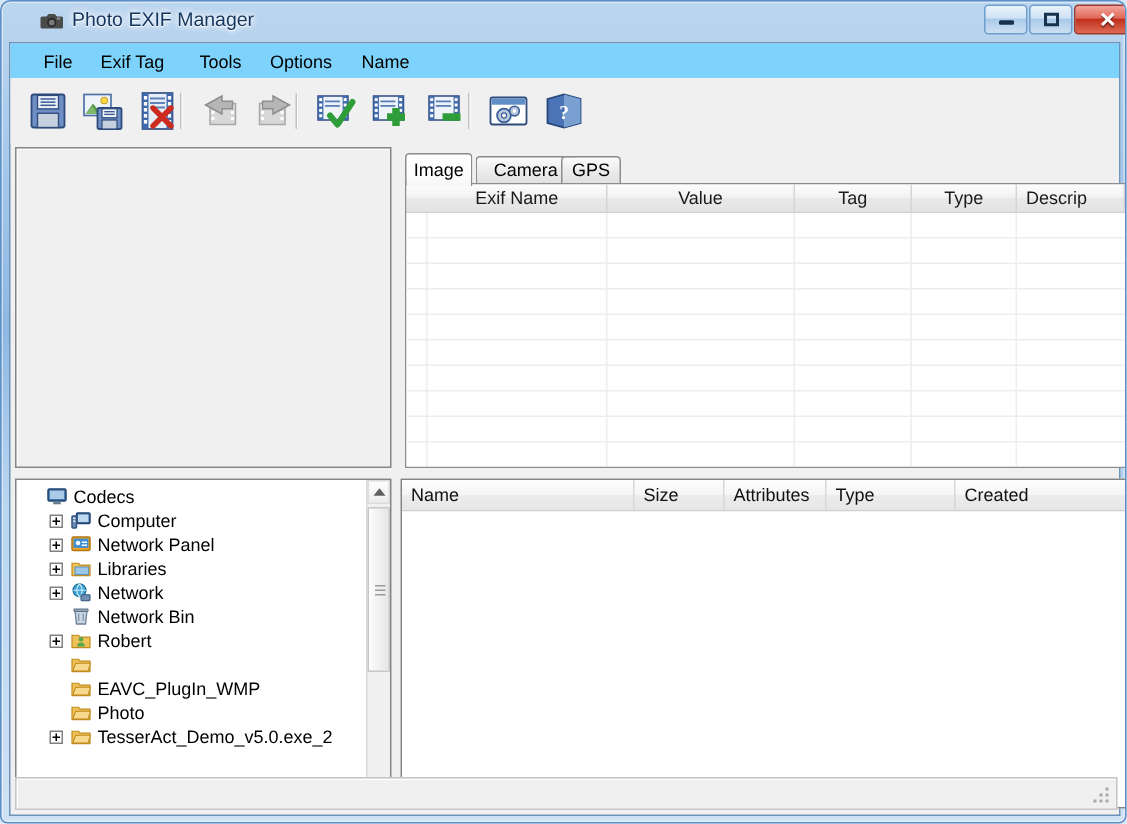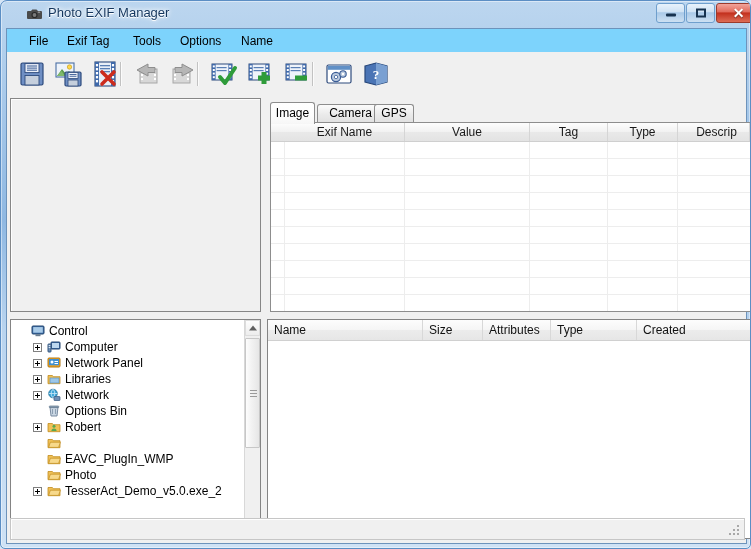--- a/index.html
+++ b/index.html
@@ -427,21 +427,21 @@
       <div class="tab" style="left:47px;width:67px">Camera</div>
       <div class="tab" style="left:104px;width:40px">GPS</div>
     </div>
 
     <div class="exifpanel">
       <div class="gridhdr">
         <div class="hcell" style="left:134px;width:125px">Value</div>
         <div class="hcell" style="left:14px;width:120px">Exif Name</div>
         <div class="hcell" style="left:259px;width:78px">Tag</div>
         <div class="hcell" style="left:337px;width:70px">Type</div>
-        <div class="hcell" style="left:407px;width:72px;text-align:center;padding-left:6px">Descrip</div>
+        <div class="hcell" style="left:407px;width:72px;text-align:left;padding-left:6px">Descrip</div>
       </div>
       <div class="gridbody">
         <div class="gvsep" style="left:13px"></div>
         <div class="gvsep" style="left:133px"></div>
         <div class="gvsep" style="left:258px"></div>
         <div class="gvsep" style="left:336px"></div>
         <div class="gvsep" style="left:406px"></div>
         <div class="grow"></div>
         <div class="grow"></div>
         <div class="grow"></div>
@@ -459,21 +459,21 @@
       <div style="position:absolute;left:0;top:3px;right:17px;">
 
         <div class="tnode">
           <span class="ticon" style="left:20px">
             <svg width="14" height="14" viewBox="0 0 14 14">
                 <rect x="1" y="2" width="12" height="8" rx="1" fill="#3f6ea8" stroke="#22456f"></rect>
                 <rect x="2.2" y="3.1" width="9.6" height="5.6" fill="#a9cbe8"></rect>
                 <rect x="4.5" y="10.2" width="5" height="2" fill="#6a7d90"></rect>
               </svg>
           </span>
-          <span class="tlabel" style="left:38px">Control</span>
+          <span class="tlabel" style="left:38px">Codecs</span>
         </div>
 
         <div class="tnode">
           <span class="texp" style="left:22px"></span>
           <span class="ticon" style="left:36px">
             <svg width="14" height="14" viewBox="0 0 14 14">
                 <rect x="4" y="2" width="9" height="7" rx=".8" fill="#3f6ea8" stroke="#22456f"></rect>
                 <rect x="5" y="3" width="7" height="5" fill="#bdd8ef"></rect>
                 <rect x="1" y="4" width="3" height="8" rx=".6" fill="#6f8fb5" stroke="#33547c"></rect>
                 <rect x="1.7" y="5" width="1.6" height="1" fill="#d9e7f4"></rect>
@@ -521,21 +521,21 @@
         </div>
 
         <div class="tnode">
           <span class="ticon" style="left:36px">
             <svg width="14" height="14" viewBox="0 0 14 14">
                 <path d="M3 3 h8 l-1 9 H4 Z" fill="#c9d6e3" stroke="#6d8198" stroke-width=".9"></path>
                 <rect x="2.3" y="2" width="9.4" height="1.6" rx=".5" fill="#8fa5ba" stroke="#5d7288" stroke-width=".7"></rect>
                 <path d="M5.5 5 v5 M8.5 5 v5" stroke="#7c90a6" stroke-width=".8"></path>
               </svg>
           </span>
-          <span class="tlabel" style="left:54px">Options Bin</span>
+          <span class="tlabel" style="left:54px">Network Bin</span>
         </div>
 
         <div class="tnode">
           <span class="texp" style="left:22px"></span>
           <span class="ticon" style="left:36px">
             <svg width="14" height="14" viewBox="0 0 14 14">
                 <path d="M1 3.5 h4.4 l1 1.2 H13 v7 H1 Z" fill="#f0c157" stroke="#c08c1e" stroke-width=".8"></path>
                 <circle cx="7" cy="6.2" r="1.5" fill="#58a84f"></circle>
                 <path d="M4.4 11 a2.6 2.6 0 0 1 5.2 0 Z" fill="#58a84f"></path>
               </svg>

